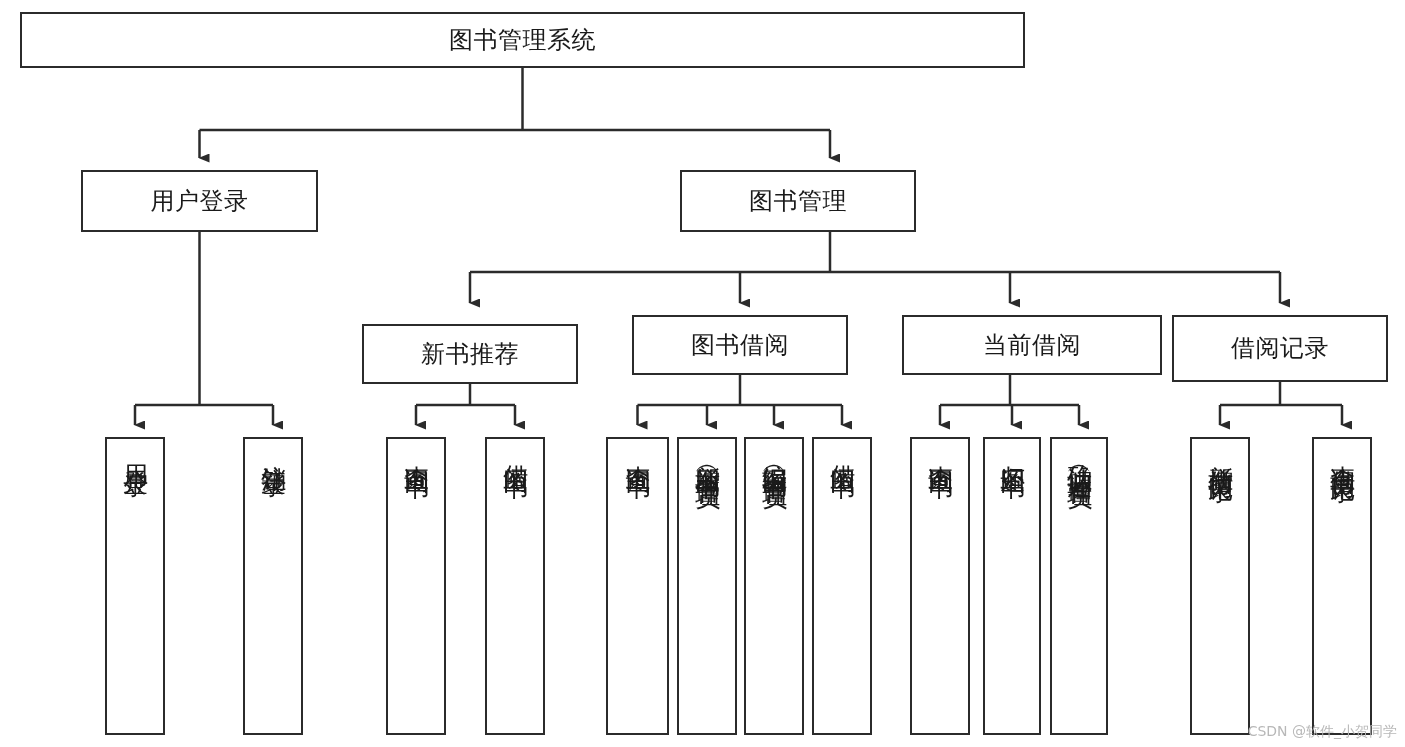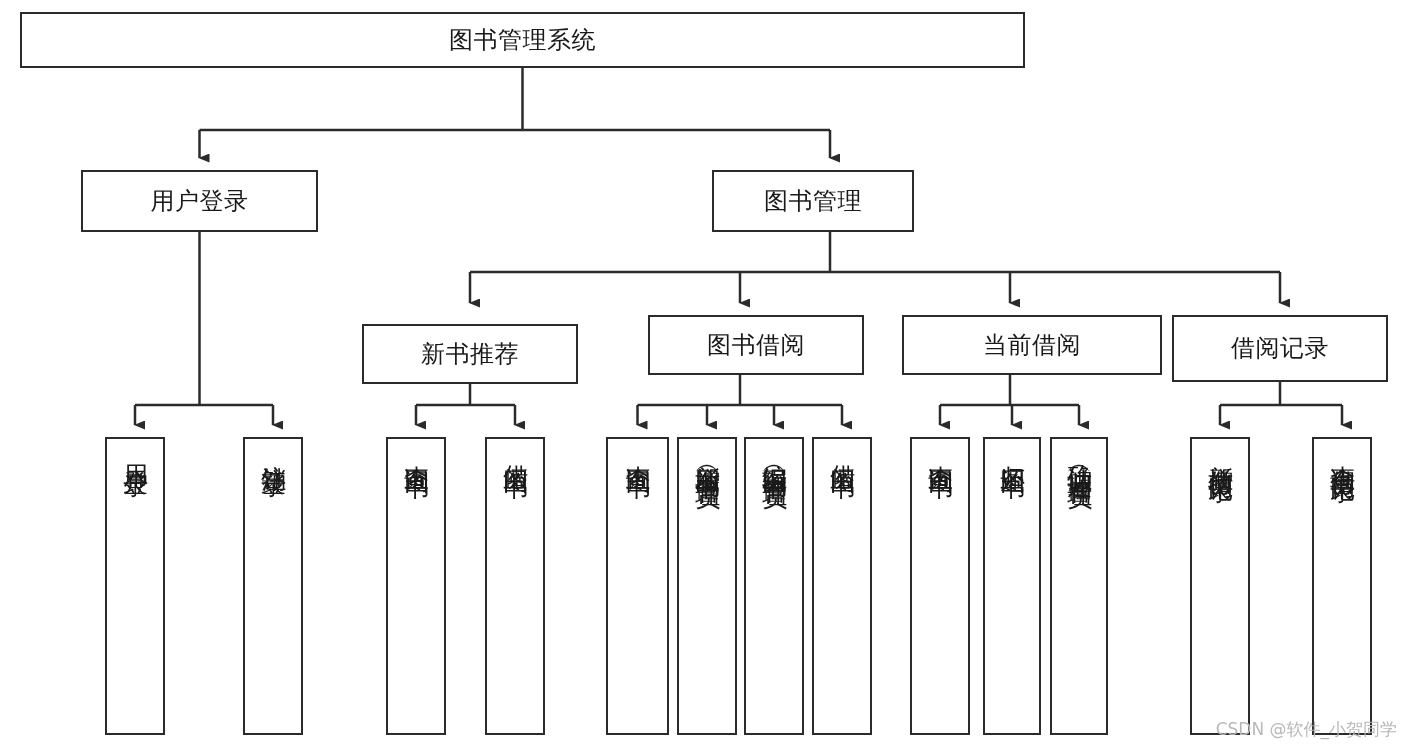--- a/index.html
+++ b/index.html
@@ -54,21 +54,21 @@
     text-orientation: upright;
     font-size: 25px;
     line-height: 1.05;
     letter-spacing: 3px;
     white-space: nowrap;
   }
   #watermark {
     position: absolute;
     right: 8px;
     bottom: 6px;
-    font-size: 17px;
+    font-size: 14px;
     color: #b8b8b8;
     z-index: 5;
     white-space: nowrap;
     font-family: "DejaVu Sans", "Liberation Sans", sans-serif;
   }
 </style>
 </head>
 <body>
 
 <div id="canvas">
@@ -116,27 +116,27 @@
       </g>
   </svg>
 
   <div id="nodes">
       <div class="node horiz" style="left: 20px; top: 12px; width: 1005px; height: 56px;">
         <span class="label">图书管理系统</span>
       </div>
       <div class="node horiz" style="left: 81px; top: 170px; width: 237px; height: 62px;">
         <span class="label">用户登录</span>
       </div>
-      <div class="node horiz" style="left: 712px; top: 170px; width: 202px; height: 62px;">
+      <div class="node horiz" style="left: 680px; top: 170px; width: 236px; height: 62px;">
         <span class="label">图书管理</span>
       </div>
       <div class="node horiz" style="left: 362px; top: 324px; width: 216px; height: 60px;">
         <span class="label">新书推荐</span>
       </div>
-      <div class="node horiz" style="left: 648px; top: 315px; width: 216px; height: 60px;">
+      <div class="node horiz" style="left: 632px; top: 315px; width: 216px; height: 60px;">
         <span class="label">图书借阅</span>
       </div>
       <div class="node horiz" style="left: 902px; top: 315px; width: 260px; height: 60px;">
         <span class="label">当前借阅</span>
       </div>
       <div class="node horiz" style="left: 1172px; top: 315px; width: 216px; height: 67px;">
         <span class="label">借阅记录</span>
       </div>
       <div class="node vert" style="left: 105px; top: 437px; width: 60px; height: 298px;">
         <span class="label">用户登录</span>

